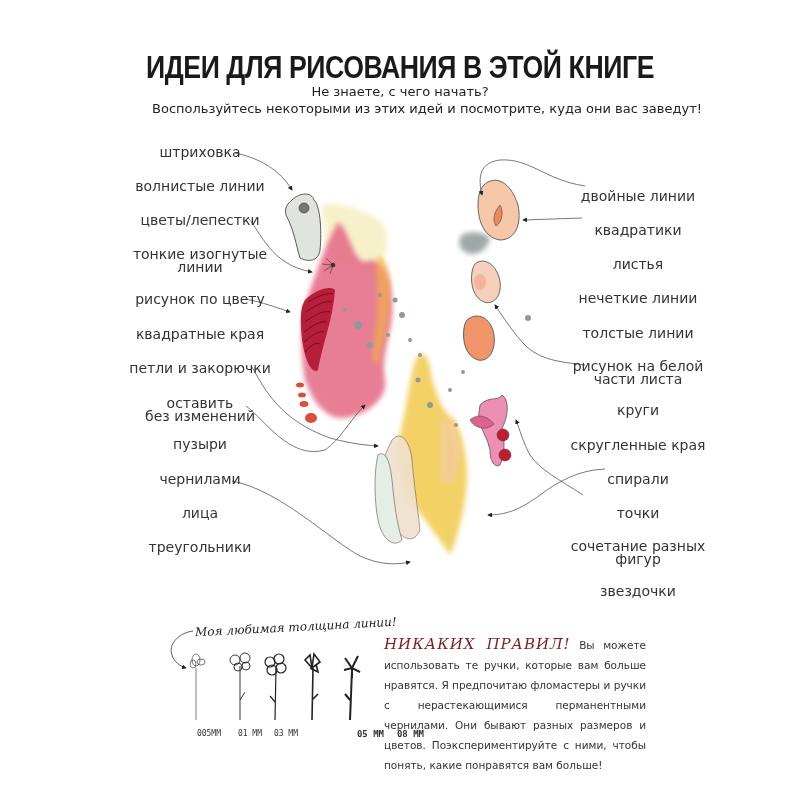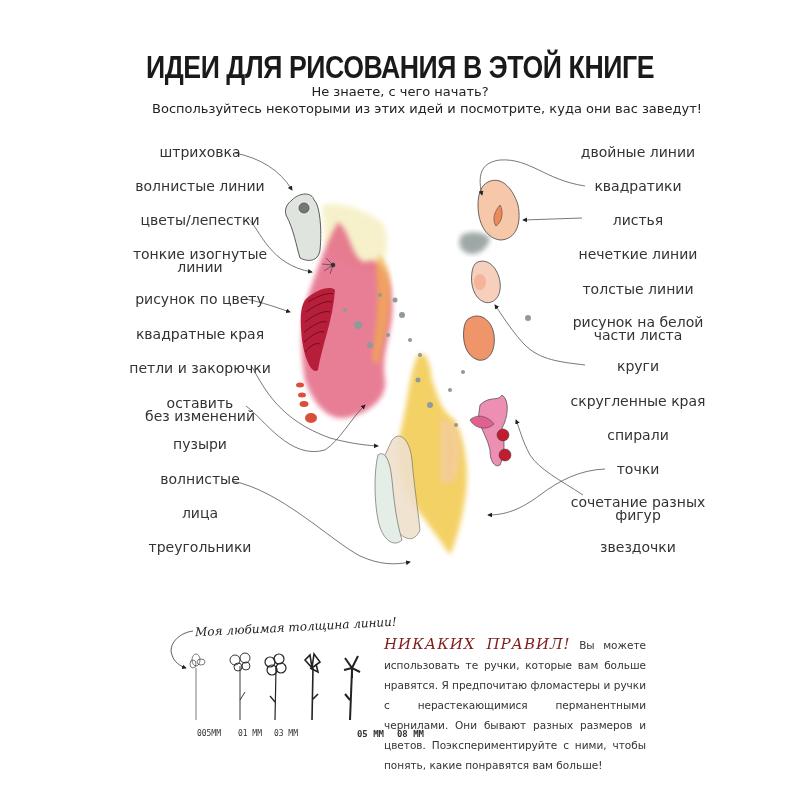--- a/index.html
+++ b/index.html
@@ -3,21 +3,21 @@
 <meta charset="utf-8">
 <style>
   html, body { margin:0; padding:0; background:#ffffff; }
   body { width:800px; height:800px; position:relative; overflow:hidden; font-family:"DejaVu Sans", sans-serif; color:#2a2a2a; }
   .title { position:absolute; left:0; width:800px; top:50px; text-align:center; font-family:"Liberation Sans", sans-serif; font-weight:bold; font-size:31px; letter-spacing:-0.5px; color:#1a1a1a; transform:scaleX(0.86); transform-origin:center; }
   .subtitle { position:absolute; left:0; width:800px; text-align:center; font-size:13px; color:#222; }
   .sub1 { top:84px; }
   .sub2 { top:101px;padding-left:27px; }
   .label { position:absolute; font-size:14px; color:#333; text-align:center; line-height:13px; white-space:nowrap; }
   .label.left { width:180px; left:110px; }
-  .label.right { width:180px; left:548px; }
+  .label.right { width:180px; left:548px;margin-top:44px; }
   svg.art { position:absolute; left:0; top:0; }
   .hand { position:absolute; font-family:"DejaVu Serif", serif; font-style:italic; font-size:12px; color:#222; }
   .tagline { left:195px; top:620px; transform:rotate(-3deg); }
   .mm { position:absolute; top:729px; font-family:"DejaVu Sans Mono", monospace; font-size:8px; color:#333; width:50px; text-align:right; }
   .mm.bold { font-weight:bold; font-size:9px;padding-left:48px; }
   .rules { position:absolute; left:384px; top:634px; width:262px; font-size:10.5px; line-height:20px; text-align:justify; color:#333; }
   .rules .head { font-family:"DejaVu Serif", serif; font-style:italic; font-size:15px; letter-spacing:1px; color:#7f1d1d; }
 </style>
 </head>
 <body>
@@ -119,21 +119,21 @@
 
 <div class="label left" style="top:146px">штриховка</div>
 <div class="label left" style="top:180px">волнистые линии</div>
 <div class="label left" style="top:214px">цветы/лепестки</div>
 <div class="label left" style="top:248px"><span>тонкие изогнутые</span><br><span>линии</span></div>
 <div class="label left" style="top:293px">рисунок по цвету</div>
 <div class="label left" style="top:328px">квадратные края</div>
 <div class="label left" style="top:362px">петли и закорючки</div>
 <div class="label left" style="top:397px"><span>оставить</span><br><span>без изменений</span></div>
 <div class="label left" style="top:438px">пузыри</div>
-<div class="label left" style="top:473px">волнистые</div>
+<div class="label left" style="top:473px">чернилами</div>
 <div class="label left" style="top:507px">лица</div>
 <div class="label left" style="top:541px">треугольники</div>
 
 <div class="label right" style="top:146px">двойные линии</div>
 <div class="label right" style="top:180px">квадратики</div>
 <div class="label right" style="top:214px">листья</div>
 <div class="label right" style="top:248px">нечеткие линии</div>
 <div class="label right" style="top:283px">толстые линии</div>
 <div class="label right" style="top:316px"><span>рисунок на белой</span><br><span>части листа</span></div>
 <div class="label right" style="top:360px">круги</div>

